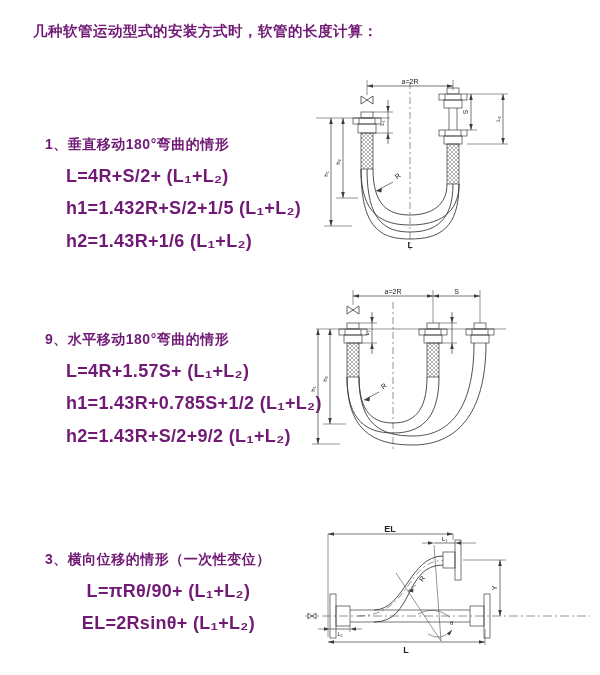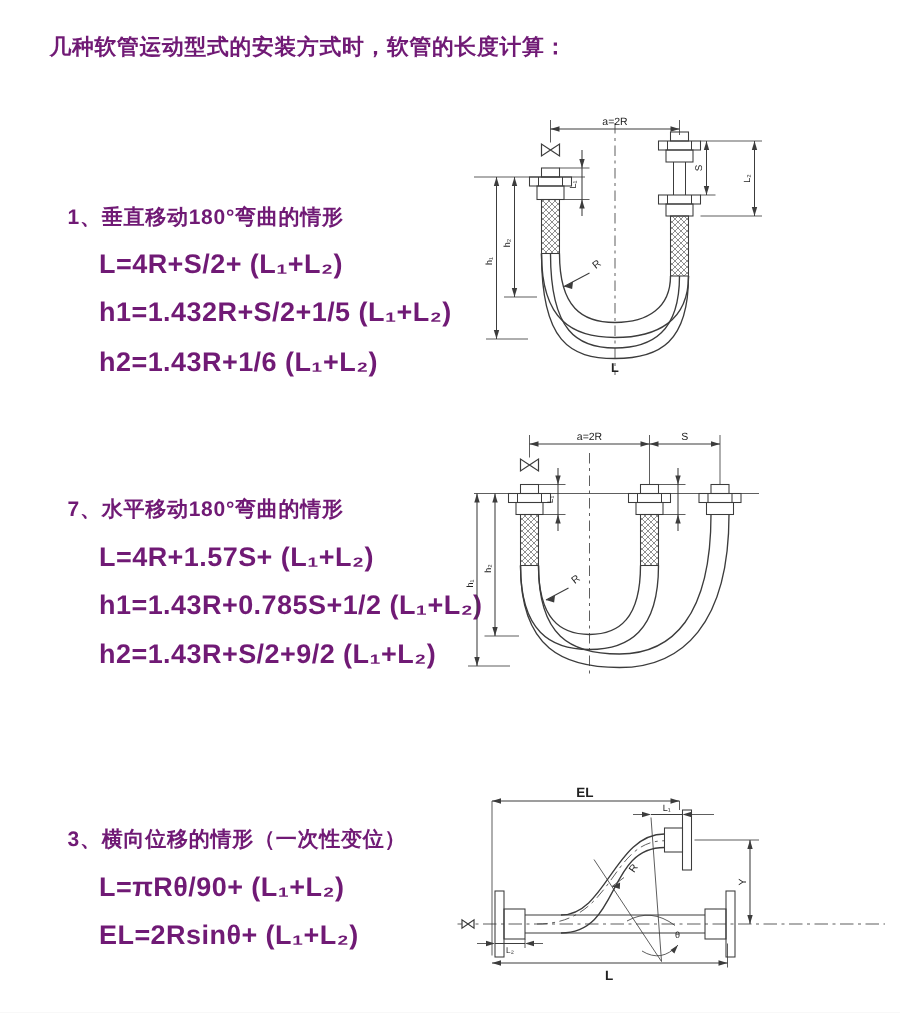--- a/index.html
+++ b/index.html
@@ -1,20 +1,20 @@
 <!DOCTYPE html>
 <html><head>
 <meta charset="utf-8">
 <style>
   html,body{margin:0;padding:0;background:#f4f4f4;}
   .page{position:relative;width:600px;height:675px;background:#ffffff;
         font-family:"Liberation Sans","DejaVu Sans",sans-serif;color:#701a75;overflow:hidden;}
   .page-title{position:absolute;left:33px;top:22px;font-size:14.5px;font-weight:bold;letter-spacing:.5px;white-space:nowrap;}
   .sec{position:absolute;left:45px;}
-  #sec1{top:104px;} #sec2{top:299px;} #sec3{top:519px;}
+  #sec1{top:104px;} #sec2{top:299px;} #sec3{top:519px;text-align:center;}
   .heading{font-size:14px;font-weight:bold;letter-spacing:.5px;white-space:nowrap;margin-top:32px;}
   .formula{font-size:18px;font-weight:700;letter-spacing:.3px;margin:11.5px 0 0 21px;white-space:nowrap;}
   .diag{position:absolute;}
   #d1{left:310px;top:74px;} #d2{left:310px;top:284px;} #d3{left:300px;top:521px;}
   svg{display:block;}
   svg line,svg path,svg rect,svg polyline{stroke:#3c3c3c;fill:none;stroke-width:.7;}
   svg .hose{stroke-width:.9;}
   svg .thin{stroke-width:.55;}
   svg polygon{fill:#3c3c3c;stroke:none;}
   svg polygon.bow{fill:#ffffff;stroke:#3c3c3c;stroke-width:.8;}
@@ -29,21 +29,21 @@
   <div class="page-title">几种软管运动型式的安装方式时，软管的长度计算：</div>
 
   <div class="sec" id="sec1">
     <div class="heading">1、垂直移动180°弯曲的情形</div>
     <div class="formula">L=4R+S/2+ (L₁+L₂)</div>
     <div class="formula">h1=1.432R+S/2+1/5 (L₁+L₂)</div>
     <div class="formula">h2=1.43R+1/6 (L₁+L₂)</div>
   </div>
 
   <div class="sec" id="sec2">
-    <div class="heading">7、水平移动180°弯曲的情形</div>
+    <div class="heading">9、水平移动180°弯曲的情形</div>
     <div class="formula">L=4R+1.57S+ (L₁+L₂)</div>
     <div class="formula">h1=1.43R+0.785S+1/2 (L₁+L₂)</div>
     <div class="formula">h2=1.43R+S/2+9/2 (L₁+L₂)</div>
   </div>
 
   <div class="sec" id="sec3">
     <div class="heading">3、横向位移的情形（一次性变位）</div>
     <div class="formula">L=πRθ/90+ (L₁+L₂)</div>
     <div class="formula">EL=2Rsinθ+ (L₁+L₂)</div>
   </div>

